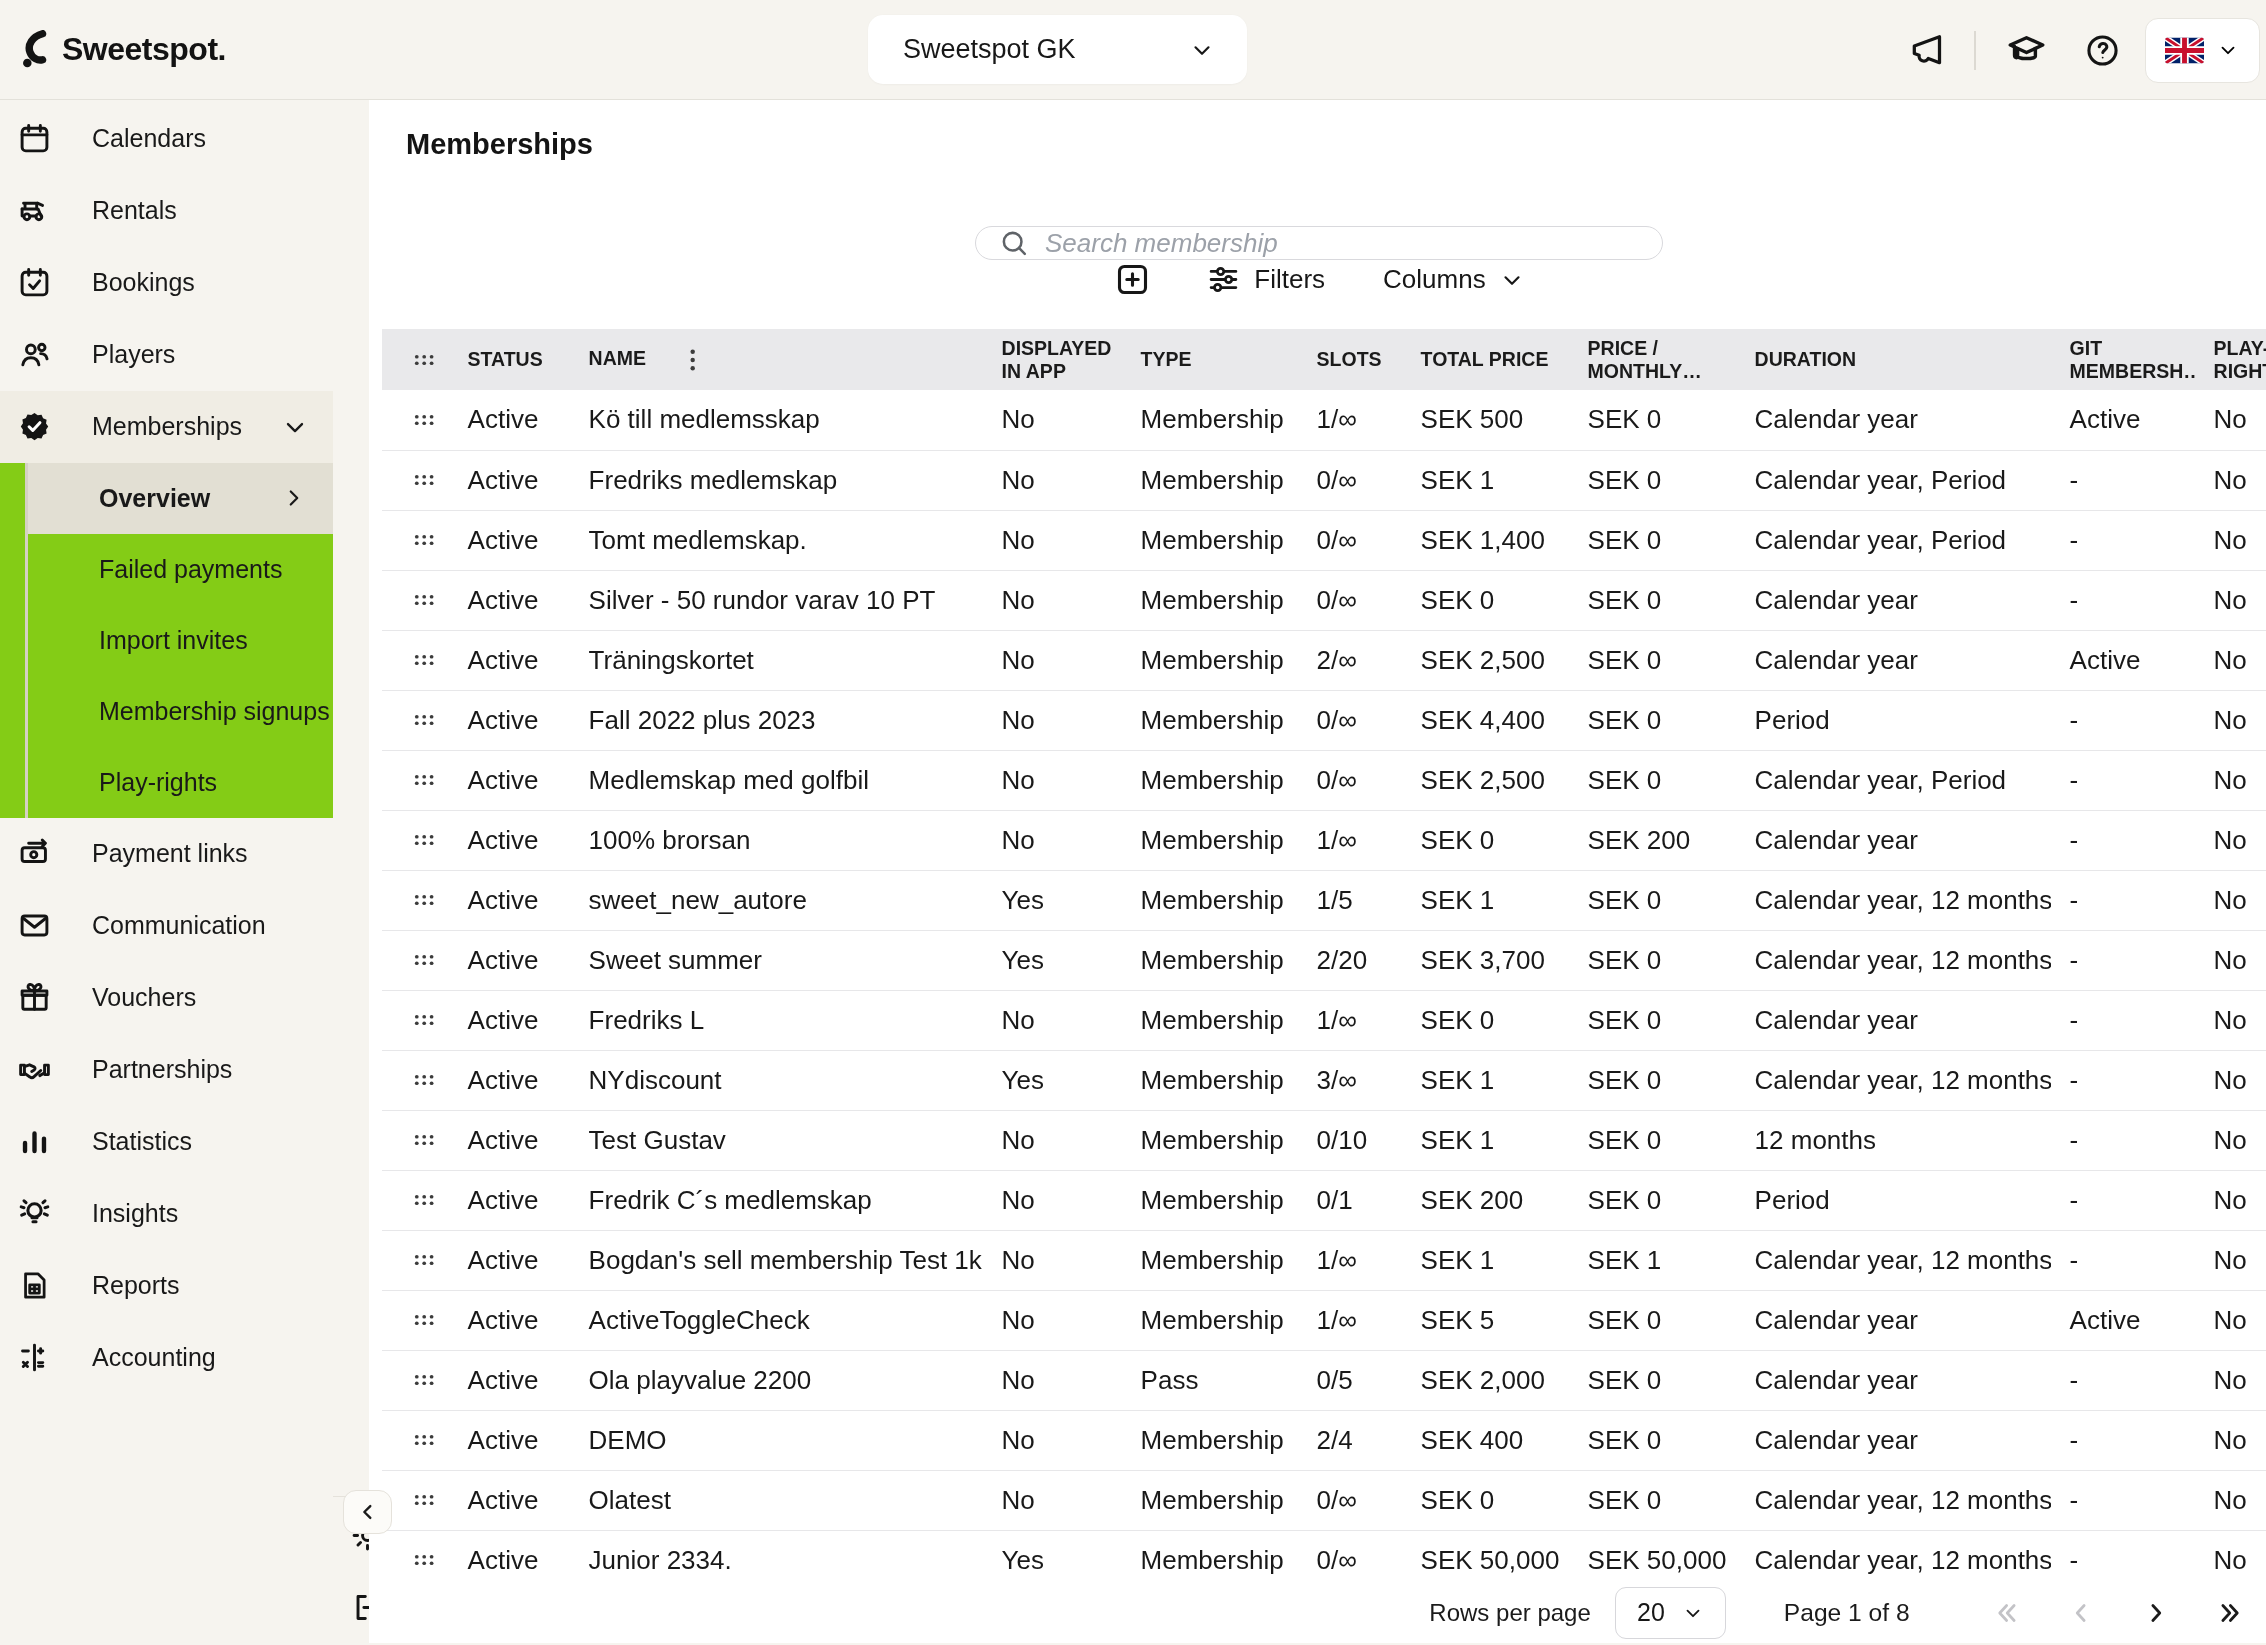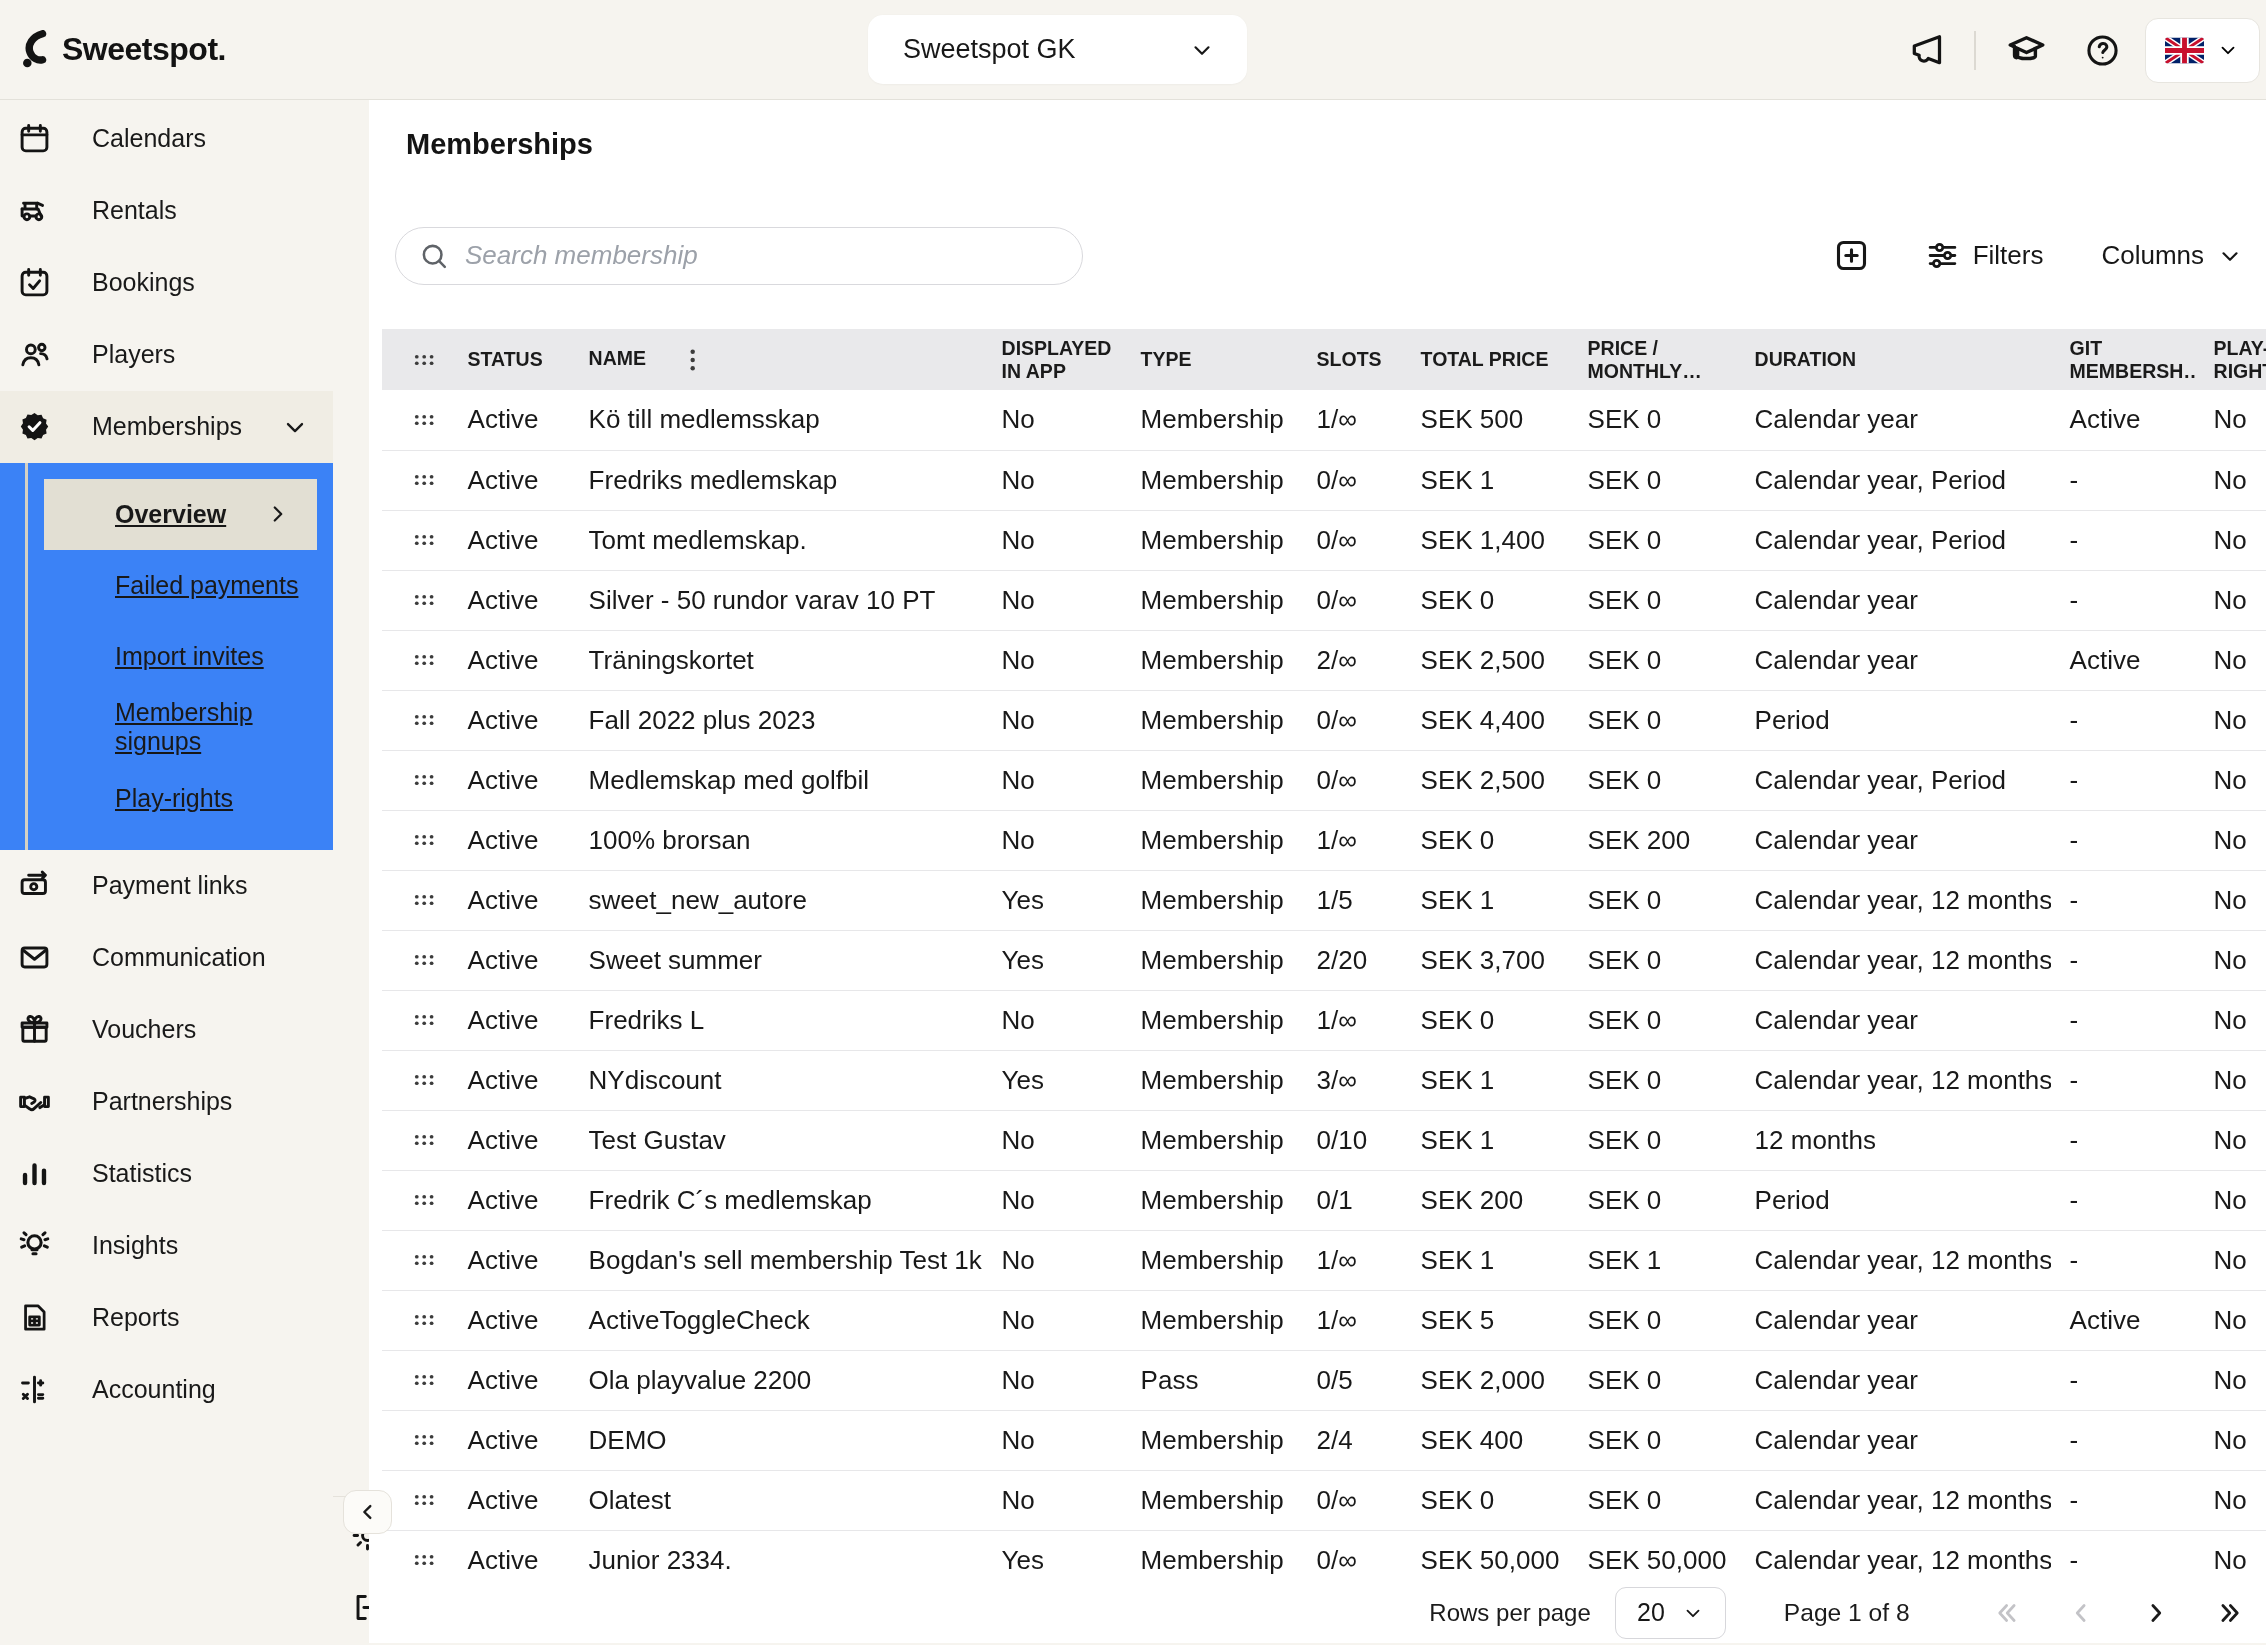--- a/index.html
+++ b/index.html
@@ -43,37 +43,37 @@
 
   
   .nav { padding-top:2.8px; display:flex; flex-direction:column; }
   .nav-item {
     height:72px; display:flex; align-items:center; gap:39px;
     padding-left:16px; font-size:25px; color:#191919; cursor:pointer;
   }
   .nav-item .nicon { width:37px; display:flex; justify-content:center; color:#141414; }
   .nav-item.hl { background:#F0EDE4; }
   .nav-item .chev-r { margin-left:auto; margin-right:24px; color:#1a1a1a; }
-  .submenu { position:relative; background:#3b82f6; padding:16px;text-decoration:underline; }
+  .submenu { position:relative; background:#84cc16; padding:0; }
   .submenu::before { content:""; position:absolute; left:25px; top:0; bottom:0; width:2.8px; background:#D5D1C4; }
   .subitem {
     height:71px; margin-left:28px; display:flex; align-items:center;
     padding-left:71px; font-size:25px; color:#191919; cursor:pointer;
   }
   .subitem.sel { background:#E2DFD3; font-weight:bold; justify-content:space-between; padding-right:26px; }
   .sidebar-bottom { margin-top:auto; border-top:1.9px solid #E5E2DB; padding-top:1.9px; }
   .collapse-btn {
     position:absolute; left:343px; top:1390px; width:49px; height:44px;
     background:#FCFBF8; border:1.9px solid #E5E2DB; border-radius:13px;
     display:flex; align-items:center; justify-content:center; color:#1b1b1b; cursor:pointer; z-index:5;
   }
 
   
   .page-title { position:absolute; top:28px; left:37px; font-size:29px; font-weight:bold; color:#141414; }
-  .toolbar { position:absolute; top:126px; left:26px; right:24px; height:59px; display:flex; align-items:center; justify-content:space-between; }
+  .toolbar { position:absolute; top:126px; left:26px; right:24px; height:59px; display:flex; align-items:center; justify-content:space-between;flex-direction:column; }
   .search-box {
     width:688px; height:58px; border:1.9px solid #D9D9DD; border-radius:29px;
     background:#fff; display:flex; align-items:center; padding:0 22px; gap:15px; color:#5f6368;
   }
   .search-box input {
     flex:1; border:none; outline:none; font-size:26px; font-family:inherit; color:#222; background:transparent;
   }
   .search-box input::placeholder { color:#9CA1A9; font-style:italic; }
   .toolbar-actions { display:flex; align-items:center; }
   .act-btn { background:none; border:none; cursor:pointer; color:#171717; display:flex; align-items:center; gap:13px; font-size:26px; font-family:inherit; }

